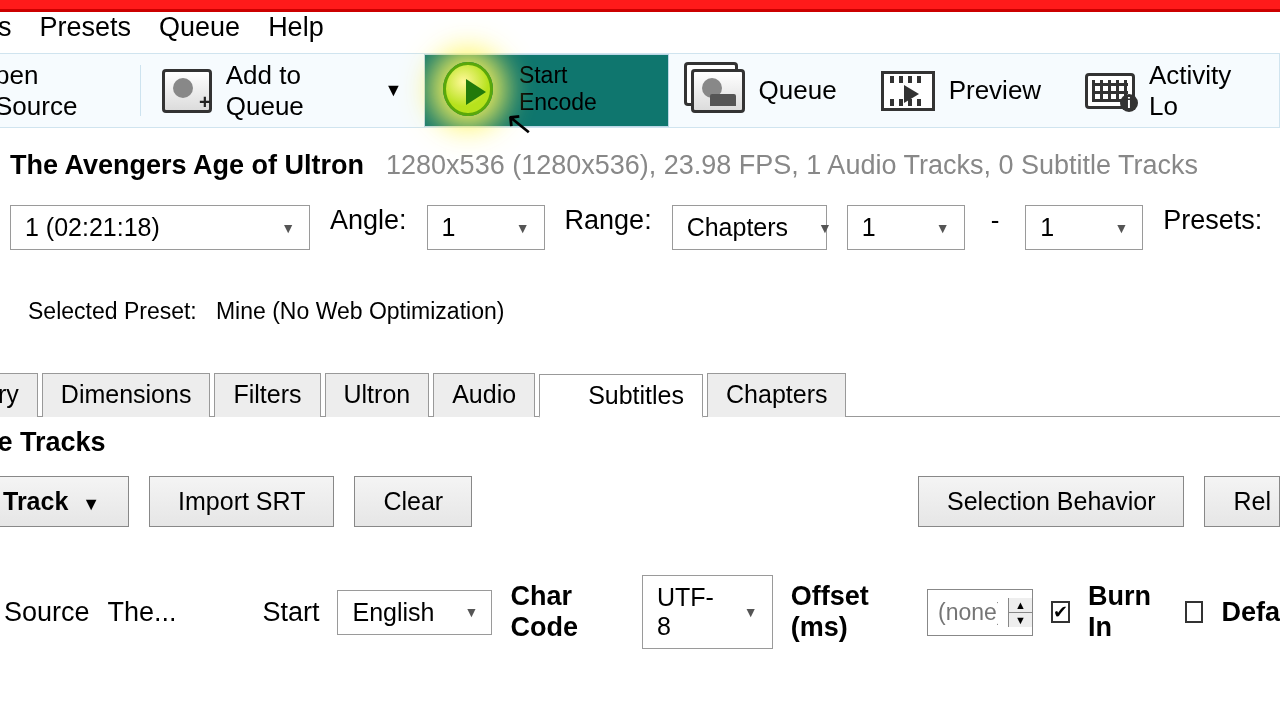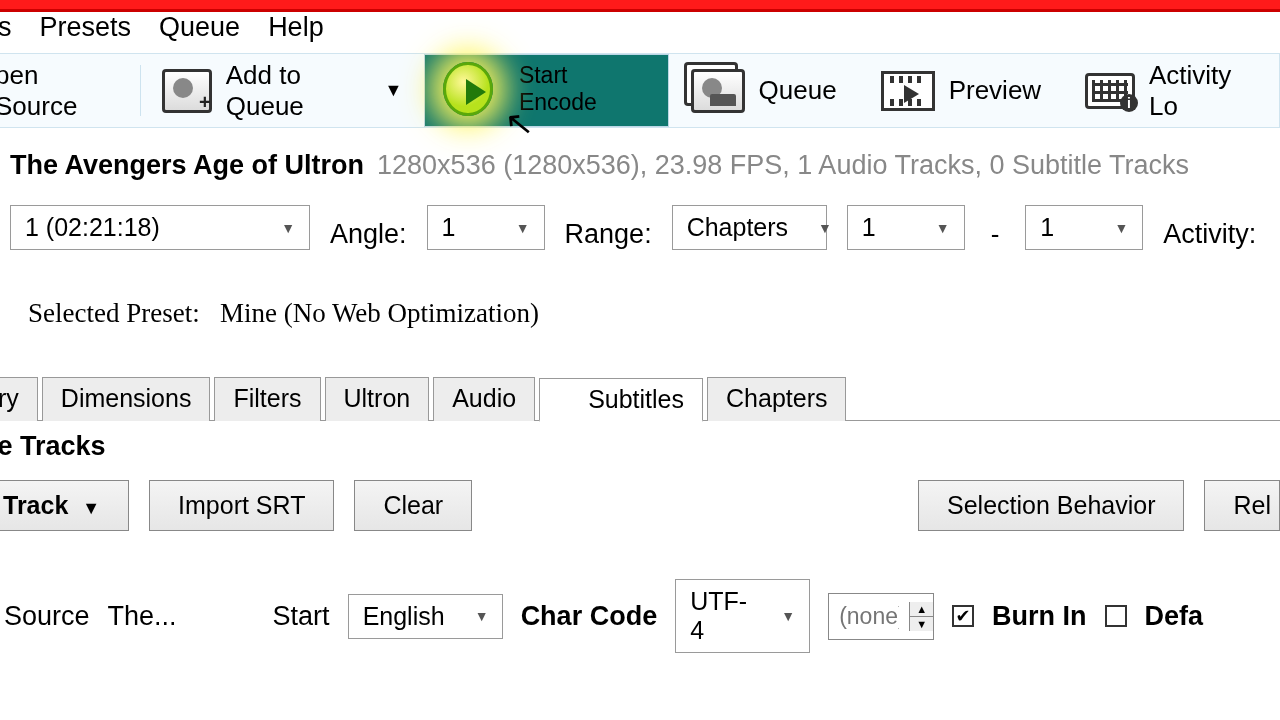--- a/index.html
+++ b/index.html
@@ -43,29 +43,29 @@
     border-top: 13px solid transparent; border-bottom: 13px solid transparent;
   }
   .divider { width:1px; height:70%; background:#cde3ef; }
   .start-region { background:#0f766e; border:1px solid #bcd7e6; height:100%; display:flex; align-items:center; padding:0 28px 4px 18px; gap:26px; position:relative;}
   .cursor {
     position:absolute; left:80px; top:48px; z-index:10;
     font-size:34px; color:#000; transform: rotate(-6deg);
     pointer-events:none;
   }
   .chev-down { font-size:18px; }
-  .source-line { display:flex; align-items:flex-start; gap:13px; padding:22px 0 0 10px; font-size:27px;}
+  .source-line { display:flex; align-items:flex-start; gap:22px; padding:22px 0 0 10px; font-size:27px;}
   .gray { color:#888; }
-  .row-selects { display:flex; align-items:flex-end; gap:20px; padding:24px 0 0 10px; font-size:27px;}
+  .row-selects { display:flex; align-items:flex-start; gap:20px; padding:24px 0 0 10px; font-size:27px;}
   .sel { border:1px solid #9a9a9a; background:#fff; padding:7px 14px; display:flex; align-items:center; gap:30px; font-size:25px;}
   .sel .arrow { font-size:14px; color:#555; margin-left:auto;}
   .sel.title { width:300px;}
   .sel.small { width:118px;}
   .sel.med { width:155px;}
-  .presetline { padding:48px 0 0 28px; font-size:27px;font-family:Liberation Serif, serif;}
+  .presetline { padding:48px 0 0 28px; font-size:23px;}
   .tabs { display:flex; margin:48px 0 0 -6px; gap:4px; padding-left:0;}
   .tab { border:1px solid #999; border-bottom:none; padding:6px 18px; font-size:25px; background:#ededed;}
   .tab.first { border-left:none; padding-left:4px;}
   .tab.active { background:#fff; border-bottom:2px solid #fff; position:relative; top:1px;padding-left:48px;}
   .tabs-underline { border-top:1px solid #999; margin-top:-1px;}
   .section-label { padding:10px 0 0 0; font-size:27px; font-weight:bold; margin-left:-10px;}
   .btnrow { display:flex; gap:20px; padding:18px 0 0 0; margin-left:-6px; align-items:center;}
   .btn { border:1px solid #888; background:linear-gradient(#f4f4f4,#e6e6e6); padding:10px 28px; font-size:25px;}
   .spacer { flex:1;}
   .subrow { display:flex; align-items:center; gap:18px; padding:48px 0 0 10px; font-size:27px; margin-left:-6px;}
@@ -146,21 +146,21 @@
   </div>
   <div class="sel small">
     <span>1</span>
     <span class="arrow">▼</span>
   </div>
   <span class="dash">-</span>
   <div class="sel small">
     <span>1</span>
     <span class="arrow">▼</span>
   </div>
-  <span>Activity:</span>
+  <span>Presets:</span>
 </div>
 
 <div class="presetline">
   <span>Selected Preset:</span>&nbsp;&nbsp;
   <span>Mine (No Web Optimization)</span>
 </div>
 
 <div class="tabs">
   <div class="tab first">ry</div>
   <div class="tab">Dimensions</div>
@@ -190,23 +190,24 @@
   <span>Source</span>
   <span>The...</span>
   <span style="width:60px"></span>
   <span>Start</span>
   <div class="sel med">
     <span>English</span>
     <span class="arrow">▼</span>
   </div>
   <span class="bold">Char Code</span>
   <div class="sel" style="width:135px">
-    <span>UTF-4</span>
-    <span class="arrow">▼</span>
-  </div>
+    <span>UTF-8</span>
+    <span class="arrow">▼</span>
+  </div>
+  <span class="bold">Offset (ms)</span>
   <div class="stepper">
     <input placeholder="(none)" style="">
     <div class="arrows">
         <div>▲</div>
         <div>▼</div>
       </div>
   </div>
   <span class="chk on"></span>
   <span class="bold">Burn In</span>
   <span class="chk"></span>

